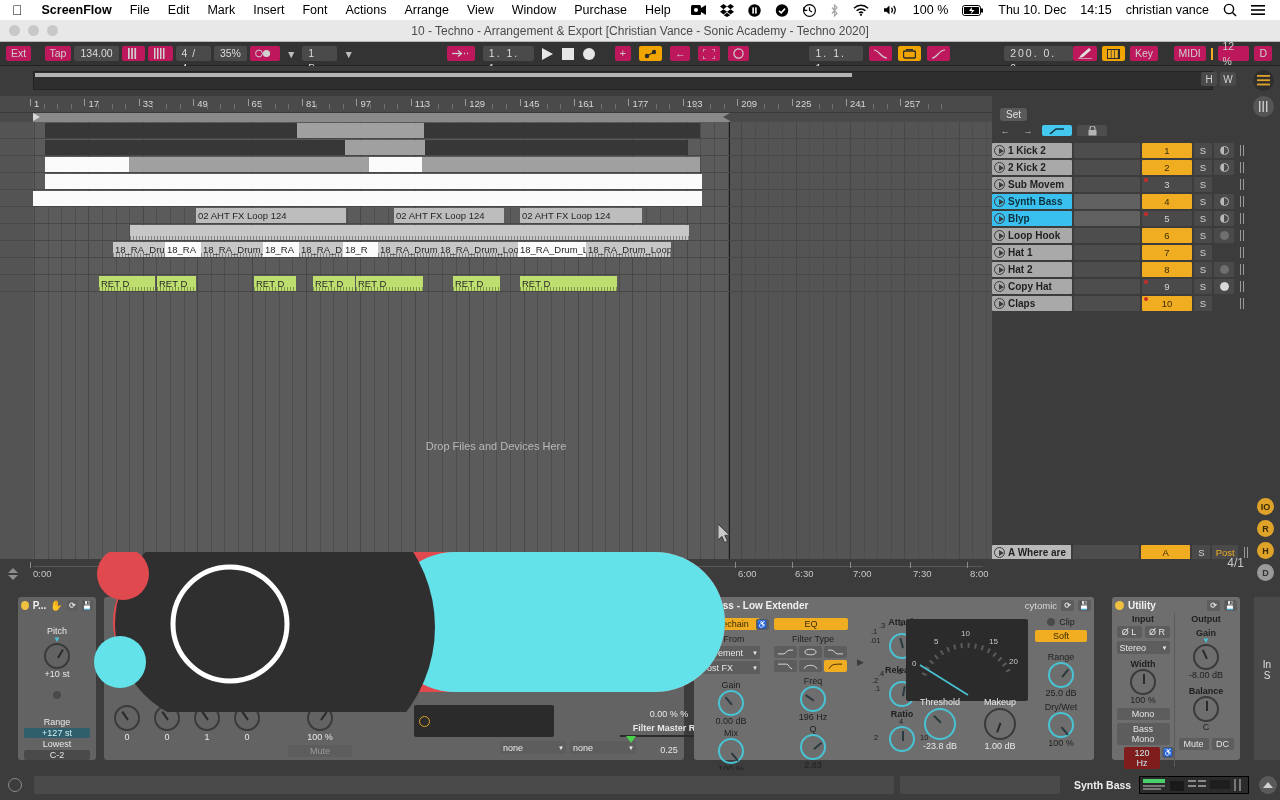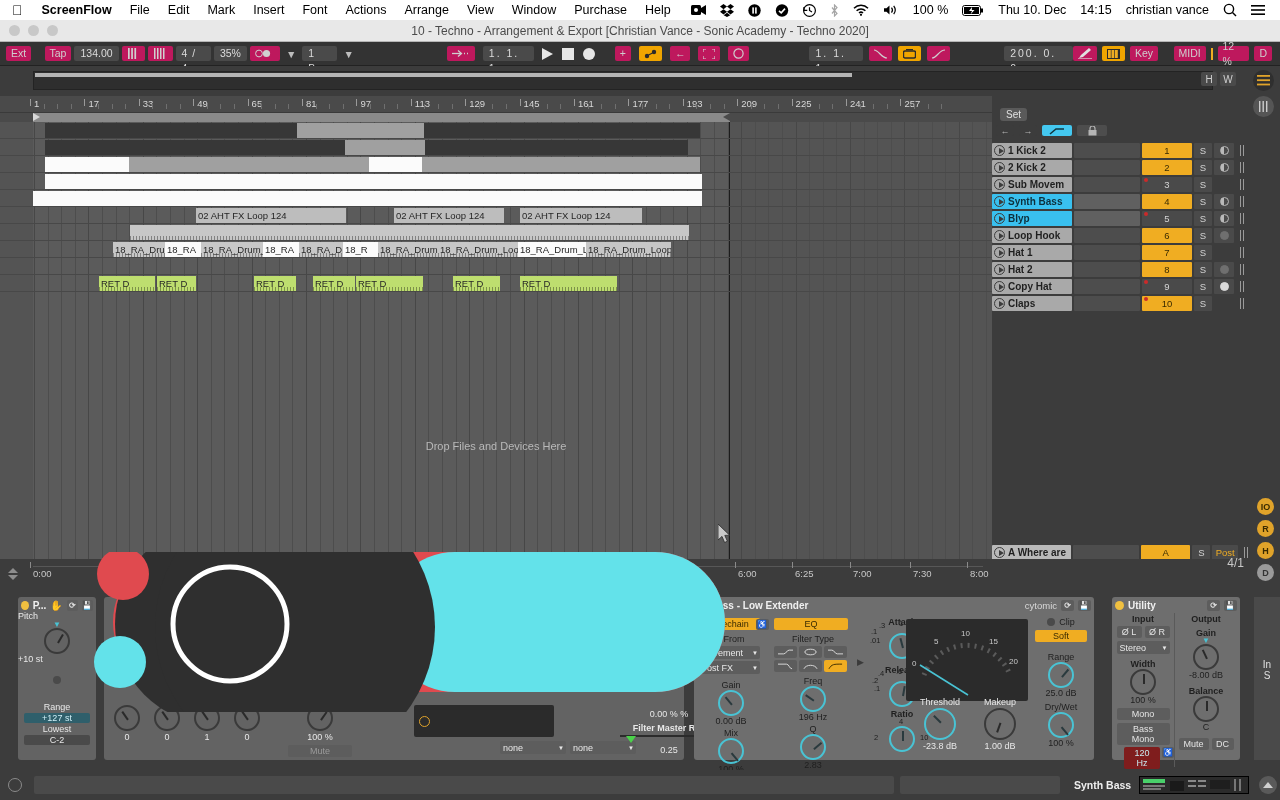--- a/index.html
+++ b/index.html
@@ -795,21 +795,21 @@
     <span class="mh">H</span>
     <span class="mh gray">D</span>
   </div>
 
   <div class="timebar">
     <div class="tline"></div>
     <div id="timelabels">
         <span class="t" style="left: 33px;">0:00</span>
         <span class="t" style="left: 118px;">0:30</span>
         <span class="t" style="left: 738px;">6:00</span>
-        <span class="t" style="left: 795px;">6:25</span>
+        <span class="t" style="left: 795px;">6:30</span>
         <span class="t" style="left: 853px;">7:00</span>
         <span class="t" style="left: 913px;">7:30</span>
         <span class="t" style="left: 970px;">8:00</span>
       </div>
   </div>
   <div class="zoomtoggle">
     <div class="chev"></div>
     <div class="chev dn"></div>
   </div>
   <div class="sigbadge">4/1</div>
@@ -817,21 +817,21 @@
   <div class="devarea">
 
     <div class="dev" style="left:18px; top:5px; width:78px; height:163px; background:#636363;">
       <div class="devtitle" style="padding-top:3px;">
         <span class="devdot"></span>
         <span>P...</span>
         <span>✋</span>
         <span class="mini">⟳</span>
         <span class="mini">💾</span>
       </div>
-      <div style="text-align:left; margin-top:0;">
+      <div style="text-align:center; margin-top:15px;">
         <div class="kcap lt">Pitch</div>
         <div style="display:flex;justify-content:center;margin-top:1px;">
           <span style="color:#49c3d4;font-size:8px;line-height:6px;">▼</span>
         </div>
         <div style="display:flex;justify-content:center;">
           <div class="knob">
               <i style="transform:rotate(30deg)"></i>
             </div>
         </div>
         <div class="kval lt">+10 st</div>

